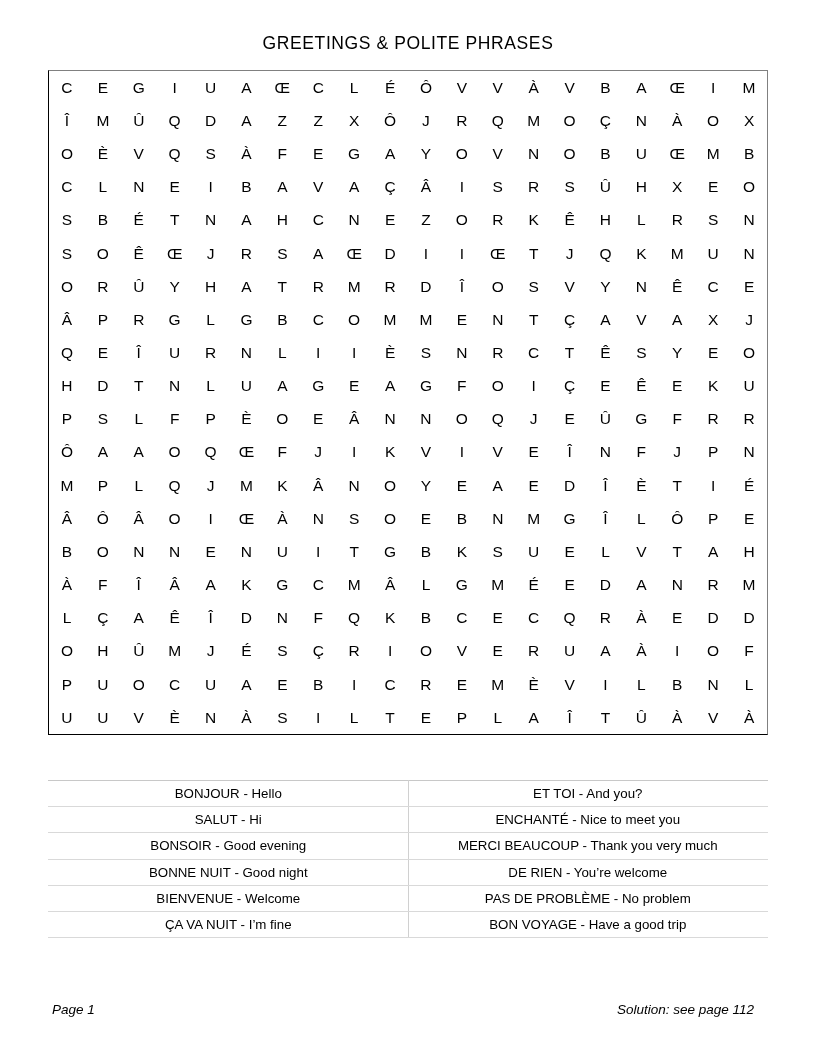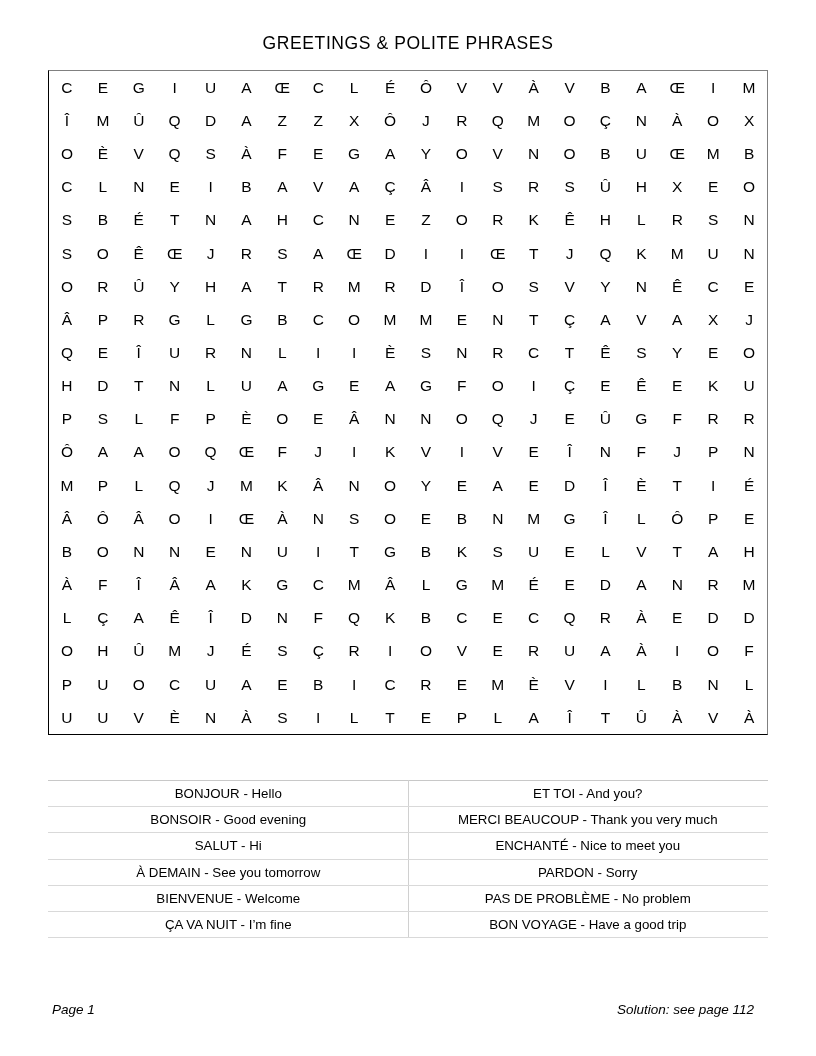--- a/index.html
+++ b/index.html
@@ -535,30 +535,30 @@
       </div>
   </div>
 
   <table class="wordlist">
     <tbody id="wordlist-body">
         <tr>
           <td class="left-col"><span class="term">BONJOUR</span><span class="sep"> - </span><span class="gloss">Hello</span></td>
           <td class="right-col"><span class="term">ET TOI</span><span class="sep"> - </span><span class="gloss">And you?</span></td>
         </tr>
         <tr>
+          <td class="left-col"><span class="term">SALUT</span><span class="sep"> - </span><span class="gloss">Hi</span></td>
+          <td class="right-col"><span class="term">ENCHANTÉ</span><span class="sep"> - </span><span class="gloss">Nice to meet you</span></td>
+        </tr>
+        <tr>
           <td class="left-col"><span class="term">BONSOIR</span><span class="sep"> - </span><span class="gloss">Good evening</span></td>
           <td class="right-col"><span class="term">MERCI BEAUCOUP</span><span class="sep"> - </span><span class="gloss">Thank you very much</span></td>
         </tr>
         <tr>
-          <td class="left-col"><span class="term">SALUT</span><span class="sep"> - </span><span class="gloss">Hi</span></td>
-          <td class="right-col"><span class="term">ENCHANTÉ</span><span class="sep"> - </span><span class="gloss">Nice to meet you</span></td>
-        </tr>
-        <tr>
-          <td class="left-col"><span class="term">À DEMAIN</span><span class="sep"> - </span><span class="gloss">See you tomorrow</span></td>
-          <td class="right-col"><span class="term">PARDON</span><span class="sep"> - </span><span class="gloss">Sorry</span></td>
+          <td class="left-col"><span class="term">BONNE NUIT</span><span class="sep"> - </span><span class="gloss">Good night</span></td>
+          <td class="right-col"><span class="term">DE RIEN</span><span class="sep"> - </span><span class="gloss">You’re welcome</span></td>
         </tr>
         <tr>
           <td class="left-col"><span class="term">BIENVENUE</span><span class="sep"> - </span><span class="gloss">Welcome</span></td>
           <td class="right-col"><span class="term">PAS DE PROBLÈME</span><span class="sep"> - </span><span class="gloss">No problem</span></td>
         </tr>
         <tr>
           <td class="left-col"><span class="term">ÇA VA NUIT</span><span class="sep"> - </span><span class="gloss">I’m fine</span></td>
           <td class="right-col"><span class="term">BON VOYAGE</span><span class="sep"> - </span><span class="gloss">Have a good trip</span></td>
         </tr>
       </tbody>

